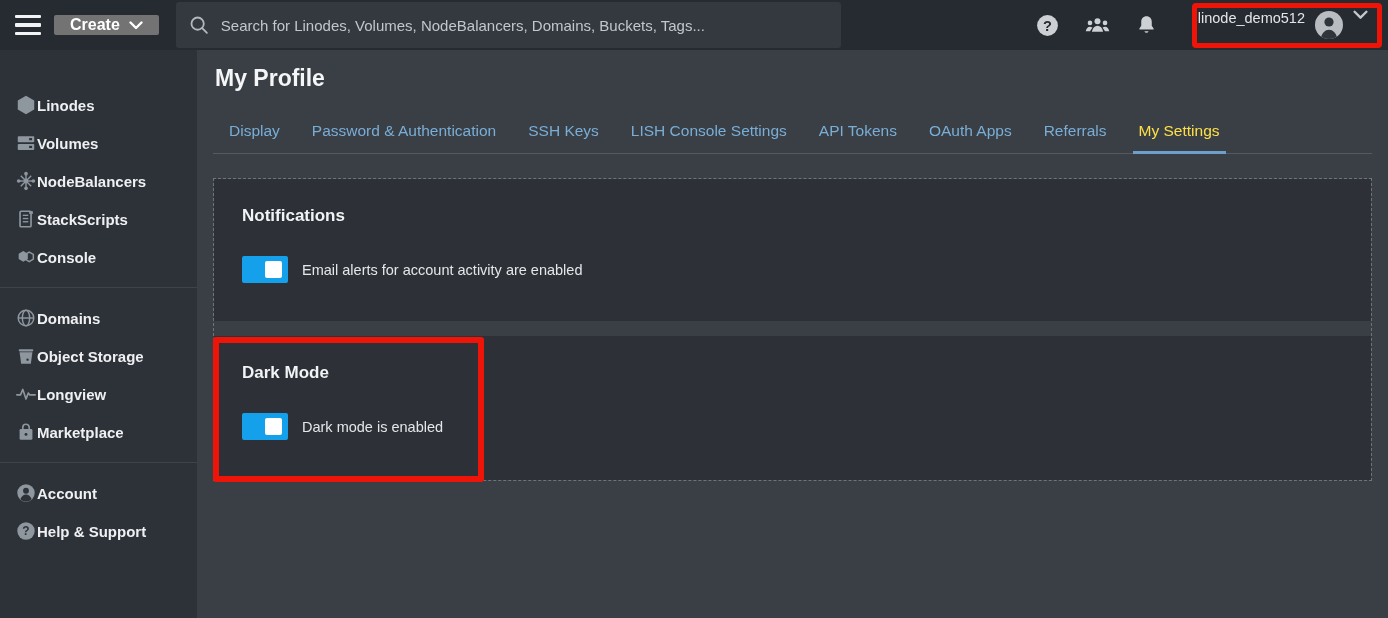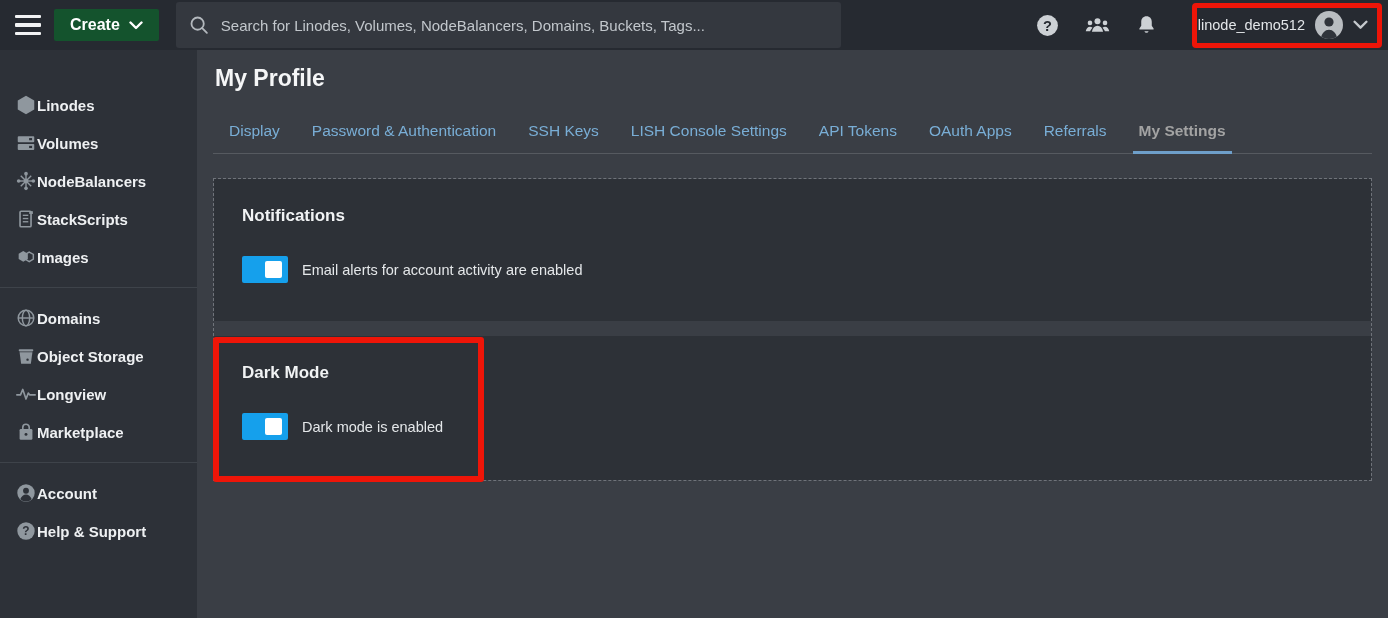--- a/index.html
+++ b/index.html
@@ -9,47 +9,47 @@
 
   
   .topbar { position:absolute; left:0; top:0; width:1388px; height:50px;
     background:#262a31; display:flex; align-items:center; z-index:2; }
   .logo-area { width:197px; height:50px; flex:none; background:#2d3138;
     display:flex; align-items:center; padding-left:16px; gap:10px; cursor:pointer; }
   .logo-text { color:#ffffff; font-size:27px; font-weight:600; letter-spacing:-0.5px; line-height:1; padding-bottom:4px;}
   .hamburger { margin-left:15px; width:26px; height:20px; display:flex; flex-direction:column;
     justify-content:space-between; background:none; border:none; cursor:pointer; }
   .hamburger span { display:block; height:3.2px; border-radius:1px; background:#f2f3f4; }
-  .create-btn { margin-left:13px; height:32px; padding:0 16px; background:#14532d; border:none;
+  .create-btn { margin-left:13px; height:20px; padding:0 16px; background:#737373; border:none;
     border-radius:2px; color:#fff; font-size:16px; font-weight:600; display:flex; align-items:center;
     gap:9px; cursor:pointer; font-family:inherit; }
   .search { margin-left:17px; flex:1; max-width:665px; height:46px; background:#34383f;
     border-radius:3px; display:flex; align-items:center; padding:12px 12px; gap:11px; }
   .search input { flex:1; background:transparent; border:none; outline:none; color:#d7dadd;
     font-size:15px; font-family:inherit; }
   .search input::placeholder { color:#c2c7cc; opacity:1; }
   .topbar-right { margin-left:auto; display:flex; align-items:center; gap:24px; padding-right:8px; }
   .icon-btn { background:none; border:none; cursor:pointer; display:flex; align-items:center; }
-  .user-menu { display:flex; align-items:center; gap:9px; padding:6px 12px 6px 16px; cursor:pointer; }
+  .user-menu { display:flex; align-items:flex-start; gap:9px; padding:6px 12px 6px 16px; cursor:pointer; }
   .username { color:#e3e6e9; font-size:14.5px; }
 
   
   .sidebar { position:absolute; left:0; top:50px; width:197px; height:568px; background:#2d3138;
     padding-top:36px; display:flex; flex-direction:column; }
   .side-item { height:38px; display:flex; align-items:center; padding-left:15px; 
     cursor:pointer; }
   .side-label { color:#eef0f2; font-size:15px; font-weight:600; }
   .side-divider { border:none; border-top:1px solid #3e434a; margin:11px 0; }
 
   
   .content { position:absolute; left:197px; top:50px; width:1191px; height:451px; background:#3a3e45; }
   .page-title { color:#f5f6f7; font-size:23px; font-weight:600; margin:13px 0 0 18px; line-height:30px; }
   .tabs { display:flex; margin:16px 16px 0 16px; border-bottom:1px solid #565a60;text-align:center; }
   .tab { padding:13px 16px; font-size:15.5px; color:#79aed6; cursor:pointer; position:relative; }
-  .tab.active { color:#a3a3a3; font-weight:700; }
+  .tab.active { color:#fde047; font-weight:400; }
   .tab.active::after { content:""; position:absolute; left:10px; right:10px; bottom:-1px;
     height:3px; background:#6e9fca; }
   .panel-container { margin:24px 16px 0 16px; border:1px dashed rgba(155,160,166,0.55); }
   .panel { background:#2d3137; padding:27px 28px; overflow:hidden; }
   .panel-1 { height:142px; }
   .panel-gap { height:15px; }
   .panel-2 { height:144px; }
   .panel h2 { color:#f1f3f4; font-size:17px; font-weight:600; line-height:20px; }
   .toggle-row { margin-top:30px; display:flex; align-items:center; gap:14px; }
   .toggle { position:relative; width:46px; height:27px; background:#15a0ec; border-radius:2px;
@@ -203,21 +203,21 @@
         </span>
         <span class="side-label">StackScripts</span>
       </div>
       <div class="side-item">
         <span>
           <svg width="22" height="22" viewBox="0 0 24 24">
             <path d="M9 5.5l5 2.9v5.8l-5 2.9-5-2.9V8.4z" fill="#8f979e"></path>
             <path d="M15.5 6.6l4.5 2.6v5.2l-4.5 2.6-4.5-2.6V9.2z" fill="none" stroke="#8f979e" stroke-width="1.6"></path>
           </svg>
         </span>
-        <span class="side-label">Images</span>
+        <span class="side-label">Console</span>
       </div>
     </div>
 
     <hr class="side-divider">
 
     <div>
       <div class="side-item">
         <span>
           <svg width="22" height="22" viewBox="0 0 24 24" fill="none" stroke="#8f979e" stroke-width="1.6">
               <circle cx="12" cy="12" r="8.5"></circle>

